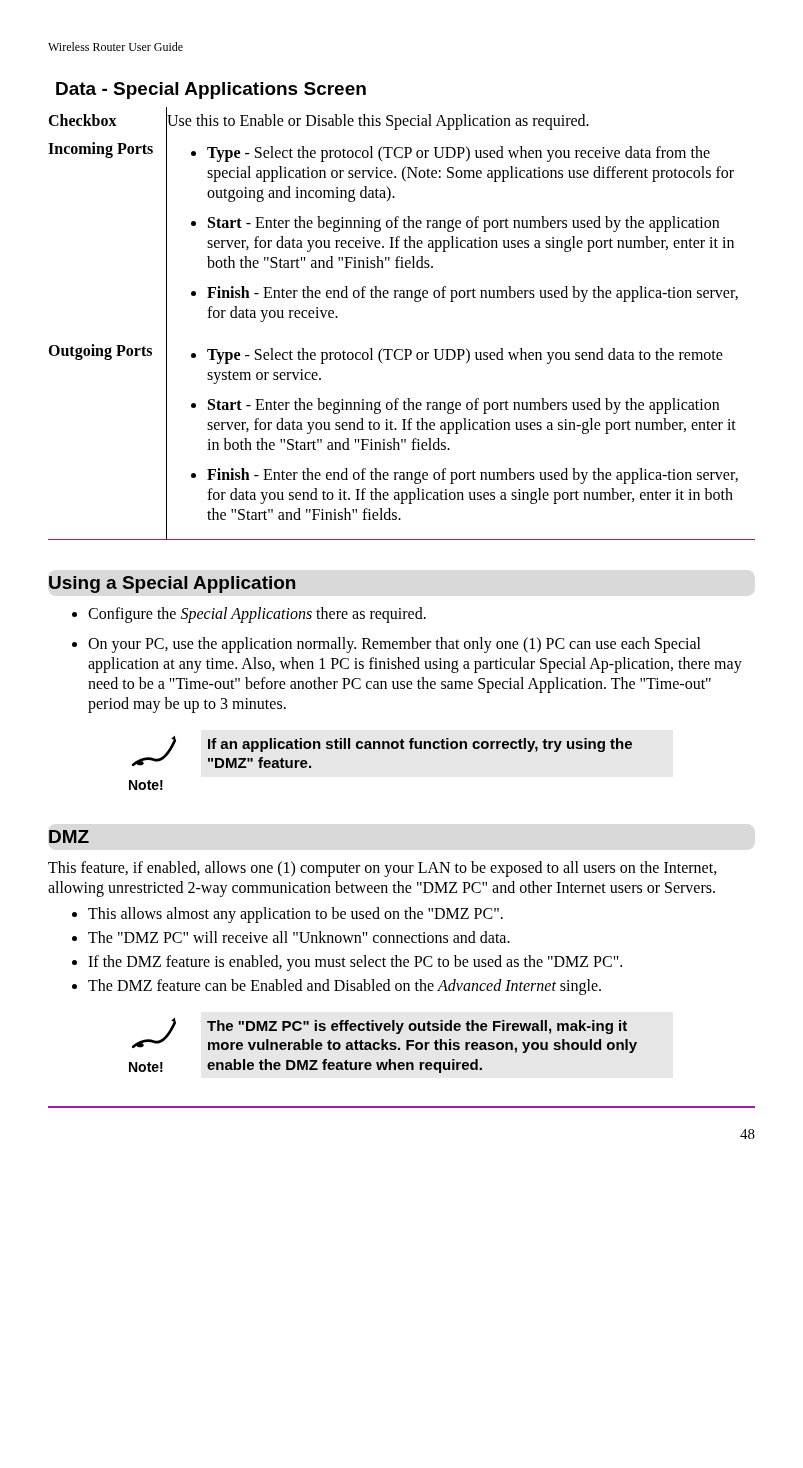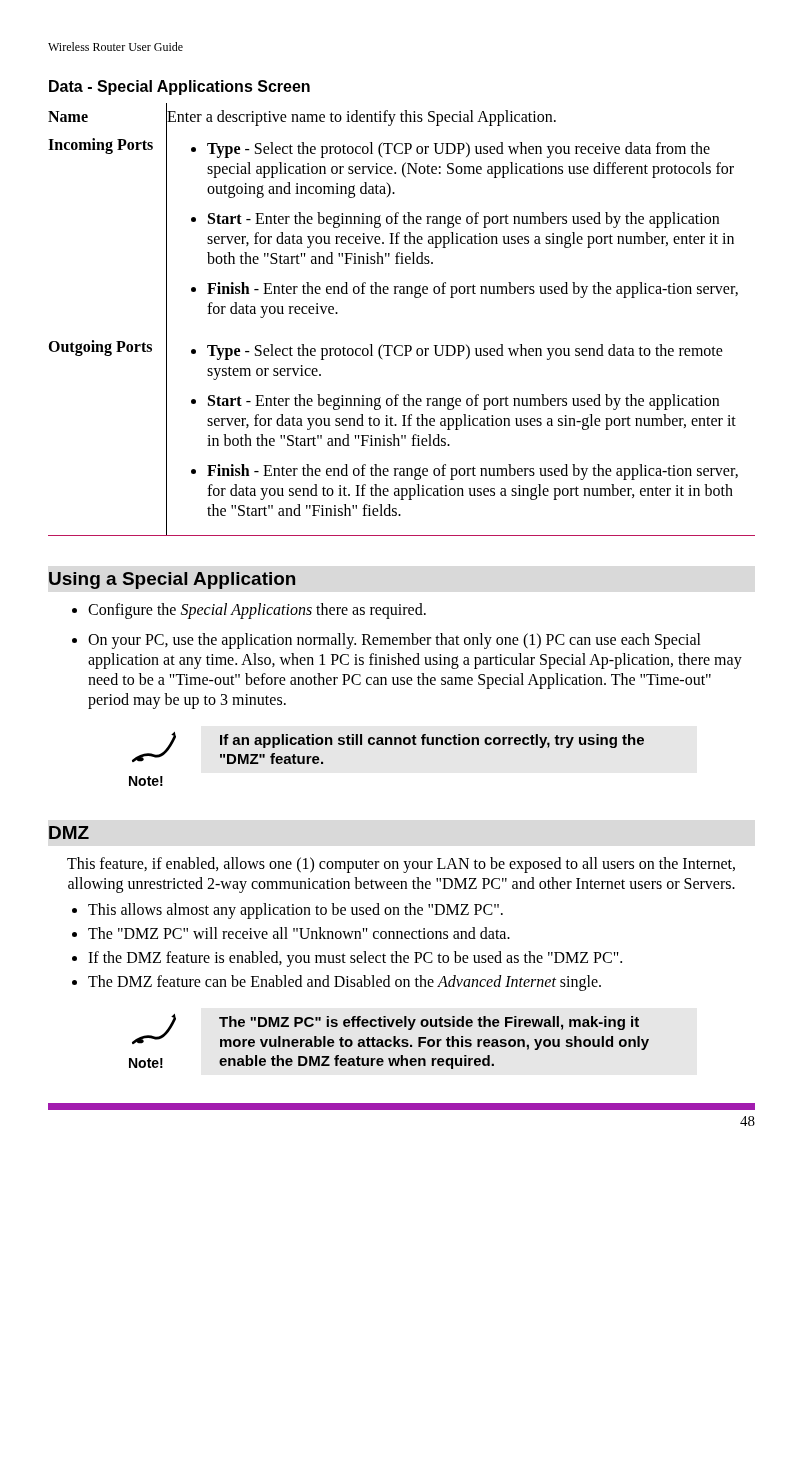--- a/index.html
+++ b/index.html
@@ -14,28 +14,29 @@
 }
 .running-header {
   font-family: Liberation Serif, serif;
   font-size: 12px;
 }
 h2, h3 {
   font-family: Arial, Helvetica, sans-serif;
   font-weight: bold;
 }
 h2.section-title {
-  font-size: 16px;
-  margin: 22px 0 6px 0;
+  font-size: 19px;
+  margin: 22px 0 6px 7px;
 }
 h3.subsection {
   font-size: 19px;
   background: #d9d9d9;
   padding: 1px 0;
   margin: 30px 0 8px 0;
+  border-radius: 8px;
 }
 table.data-table {
   border-collapse: collapse;
   width: 100%;
 }
 table.data-table td {
   vertical-align: top;
   padding: 4px 8px 4px 0;
 }
 table.data-table td.label {
@@ -75,49 +76,48 @@
 .note-caption {
   font-family: "Comic Sans MS", cursive, sans-serif;
   font-weight: bold;
   font-size: 14px;
 }
 .note-text {
   background: #e6e6e6;
   font-family: Arial, Helvetica, sans-serif;
   font-weight: bold;
   font-size: 15px;
-  padding: 4px 18px;
+  padding: 4px 6px;
   line-height: 1.3;
   max-width: 460px;
 }
 .page-num {
   text-align: right;
   font-size: 15px;
   margin-top: 28px;
-  border-top: 7px solid #a21caf;
-  padding-top: 2px;
+  border-top: 2px solid #a21caf;
+  padding-top: 17px;
 }
 .plain {
   margin: 6px 0;
-  text-align: center;
 }
 b { font-weight: bold; }
 </style>
 </head>
 <body>
 
 <div class="running-header">Wireless Router User Guide</div>
 
 <h2 class="section-title">Data - Special Applications Screen</h2>
 
 <table class="data-table">
   <tbody>
-  <tr>
-    <td class="label">Name</td>
-    <td>Enter a descriptive name to identify this Special Application.</td>
+      <tr>
+    <td class="label">Checkbox</td>
+    <td>Use this to Enable or Disable this Special Application as required.</td>
   </tr>
   <tr>
     <td class="label">Incoming Ports</td>
     <td>
       <ul class="bullets">
         <li><b>Type</b><span> - Select the protocol (TCP or UDP) used when you receive data from the special application or service. (Note: Some applications use different protocols for outgoing and incoming data).</span></li>
         <li><b>Start</b><span> - Enter the beginning of the range of port numbers used by the application server, for data you receive. If the application uses a single port number, enter it in both the "Start" and "Finish" fields.</span></li>
         <li><b>Finish</b><span> - Enter the end of the range of port numbers used by the applica-tion server, for data you receive.</span></li>
       </ul>
     </td>

